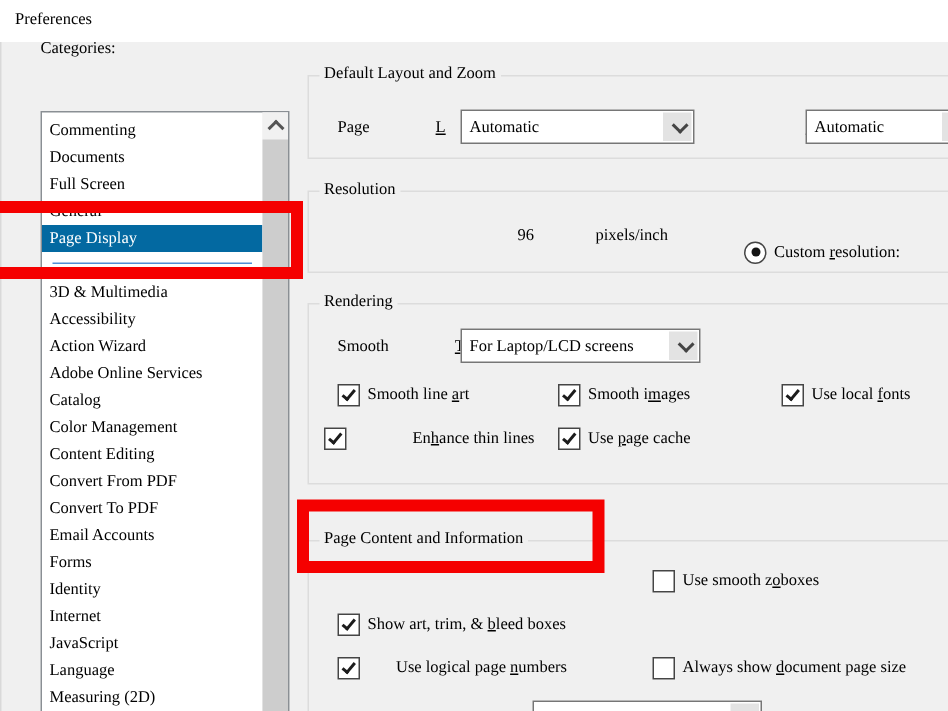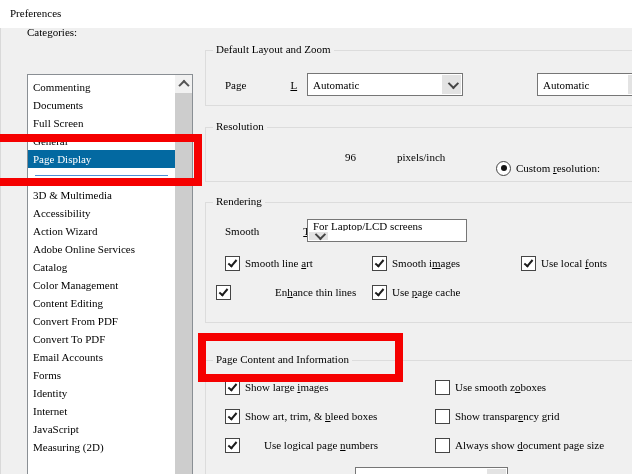--- a/index.html
+++ b/index.html
@@ -79,20 +79,21 @@
       <div class="li">Catalog</div>
       <div class="li">Color Management</div>
       <div class="li">Content Editing</div>
       <div class="li">Convert From PDF</div>
       <div class="li">Convert To PDF</div>
       <div class="li">Email Accounts</div>
       <div class="li">Forms</div>
       <div class="li">Identity</div>
       <div class="li">Internet</div>
       <div class="li">JavaScript</div>
+      <div class="li">Language</div>
       <div class="li">Measuring (2D)</div>
     </div>
     <div class="vscroll">
       <div class="up">
           <span class="chev-up"></span>
         </div>
       <div class="thumb"></div>
     </div>
   </div>
 
@@ -131,21 +132,21 @@
   </span>
 
   <div class="group" style="left:205px;top:202px;width:440px;height:121px;">
     <span class="gt">Rendering</span>
   </div>
   <span class="lbl" style="left:225px;top:219px;">
       <span>Smooth </span>
       <span class="mn">T</span>
       <span>ext:</span>
     </span>
-  <div class="combo" style="left:307px;top:219px;width:160px;flex-direction:column;">
+  <div class="combo" style="left:307px;top:219px;width:160px;">
     <span class="val">For Laptop/LCD screens</span>
     <span class="btn">
         <span class="chev-down"></span>
       </span>
   </div>
 
   <span class="cb on" style="left:225px;top:255px;">
     <span class="box"></span>
     <span><span>Smooth line </span><span class="mn">a</span><span>rt</span></span>
   </span>
@@ -163,35 +164,27 @@
   </span>
   <span class="cb on" style="left:372px;top:284px;">
     <span class="box"></span>
     <span><span>Use </span><span class="mn">p</span><span>age cache</span></span>
   </span>
 
   <div class="group" style="left:205px;top:360px;width:440px;height:120px;">
     <span class="gt">Page Content and Information</span>
   </div>
 
-  <span class="cb on" style="left:225px;top:379px;">
-    <span class="box"></span>
-    <span><span>Show large </span><span class="mn">i</span><span>mages</span></span>
-  </span>
   <span class="cb" style="left:435px;top:379px;">
     <span class="box"></span>
     <span><span>Use smooth z</span><span class="mn">o</span><span>boxes</span></span>
   </span>
   <span class="cb on" style="left:225px;top:408px;">
     <span class="box"></span>
     <span><span>Show art, trim, &amp; </span><span class="mn">b</span><span>leed boxes</span></span>
-  </span>
-  <span class="cb" style="left:435px;top:408px;">
-    <span class="box"></span>
-    <span><span>Show transpar</span><span class="mn">e</span><span>ncy grid</span></span>
   </span>
   <span class="cb on" style="left:225px;top:437px;gap:24px;">
     <span class="box"></span>
     <span><span>Use logical page </span><span class="mn">n</span><span>umbers</span></span>
   </span>
   <span class="cb" style="left:435px;top:437px;">
     <span class="box"></span>
     <span><span>Always show </span><span class="mn">d</span><span>ocument page size</span></span>
   </span>
 

